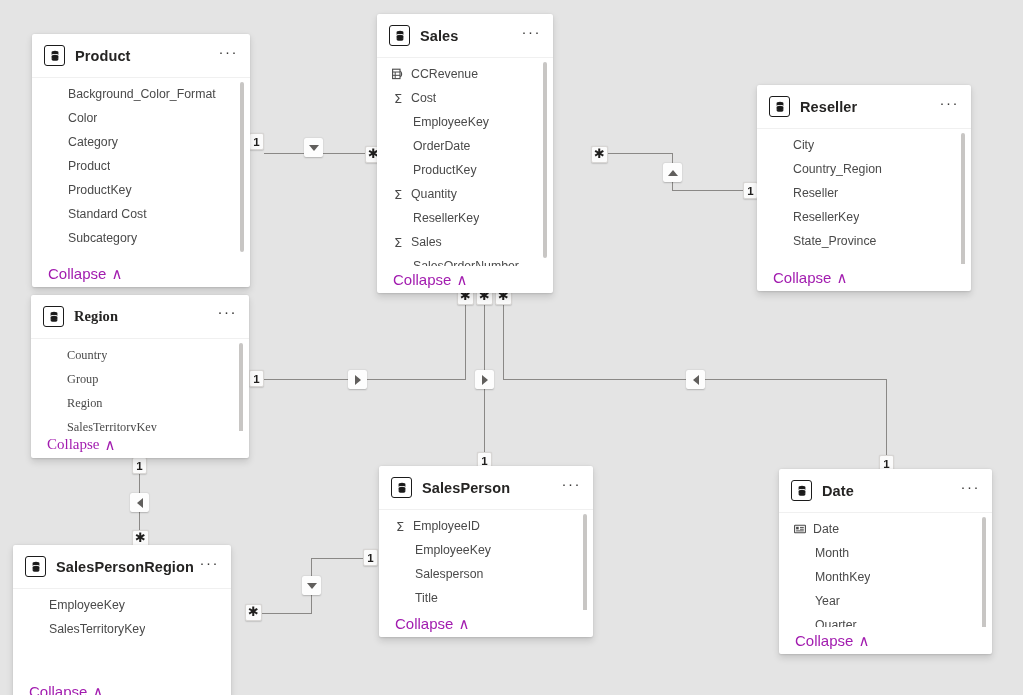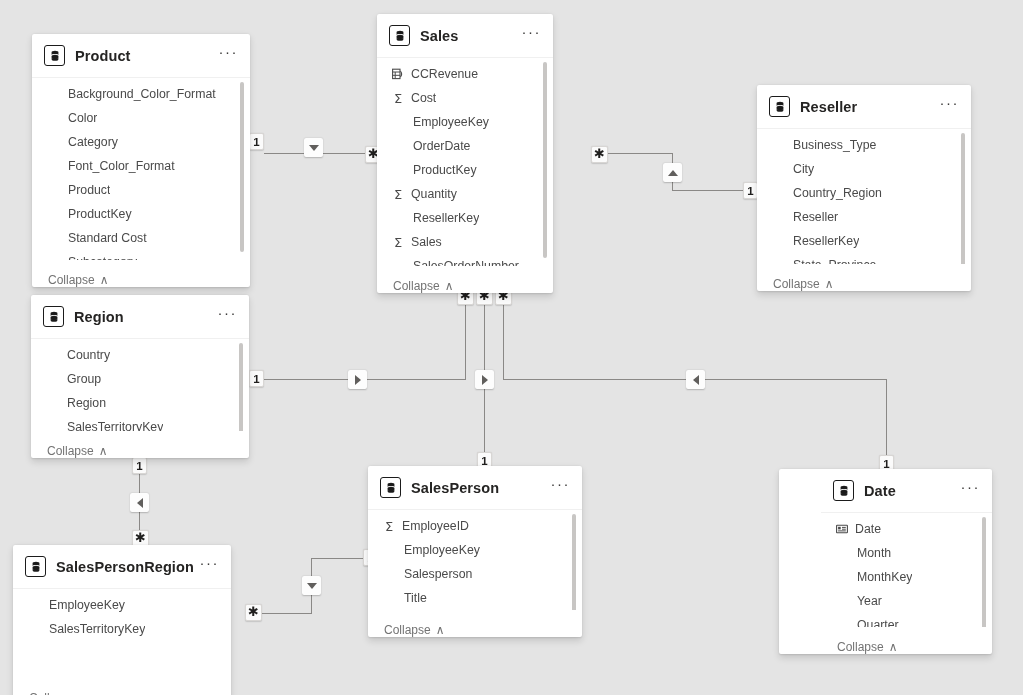--- a/index.html
+++ b/index.html
@@ -106,24 +106,24 @@
     top: 2px;
     right: 6px;
     width: 4px;
     border-radius: 2px;
     background: #c8c6c4;
   }
   .tbl-foot {
     flex: 0 0 auto;
     height: 27px;
     display: flex;
-    align-items: flex-end;
+    align-items: center;
     padding-left: 16px;
-    font-size: 12px;
-    color: #737373;
+    font-size: 15px;
+    color: #a21caf;
     cursor: pointer;
     user-select: none;
   }
   .tbl-foot .chev {
     margin-left: 5px;
     display: inline-block;
   }
 
   
   .rel-line {
@@ -274,23 +274,20 @@
         </div>
         <div class="tbl-body">
           <div class="fld indent">
             <span class="fname">Background_Color_Format</span>
           </div>
           <div class="fld indent">
             <span class="fname">Color</span>
           </div>
           <div class="fld indent">
             <span class="fname">Category</span>
-          </div>
-          <div class="fld indent">
-            <span class="fname">Font_Color_Format</span>
           </div>
           <div class="fld indent">
             <span class="fname">Product</span>
           </div>
           <div class="fld indent">
             <span class="fname">ProductKey</span>
           </div>
           <div class="fld indent">
             <span class="fname">Standard Cost</span>
           </div>
@@ -376,23 +373,20 @@
               <ellipse cx="6" cy="6.2" rx="3.4" ry="1.5" fill="#1b1b1b"></ellipse>
               <rect x="2.6" y="6.5" width="6.8" height="2.2" fill="#1b1b1b"></rect>
               <ellipse cx="6" cy="9.2" rx="3.4" ry="1.5" fill="#1b1b1b"></ellipse>
             </svg>
           </span>
           <span class="tbl-title">Reseller</span>
           <span class="tbl-ellipsis">···</span>
         </div>
         <div class="tbl-body">
           <div class="fld indent">
-            <span class="fname">Business_Type</span>
-          </div>
-          <div class="fld indent">
             <span class="fname">City</span>
           </div>
           <div class="fld indent">
             <span class="fname">Country_Region</span>
           </div>
           <div class="fld indent">
             <span class="fname">Reseller</span>
           </div>
           <div class="fld indent">
             <span class="fname">ResellerKey</span>
@@ -400,21 +394,21 @@
           <div class="fld indent">
             <span class="fname">State_Province</span>
           </div>
           <div class="vscroll" style="top: 4px; height: 150px;"></div>
         </div>
         <div class="tbl-foot">
           <span>Collapse</span>
           <span class="chev">∧</span>
         </div>
       </div>
-      <div class="tbl" style="left: 31px; top: 295px; width: 218px; height: 163px;">
+      <div class="tbl" style="left: 31px; top: 295px; width: 218px; height: 163px; font-family: Liberation Serif, serif;">
         <div class="tbl-head">
           <span class="tbl-icon">
             <svg width="12" height="12" viewBox="0 0 12 12">
               <ellipse cx="6" cy="2.3" rx="3.4" ry="1.5" fill="#1b1b1b"></ellipse>
               <rect x="2.6" y="2.6" width="6.8" height="2.2" fill="#1b1b1b"></rect>
               <ellipse cx="6" cy="5.4" rx="3.4" ry="1.4" fill="#ffffff"></ellipse>
               <ellipse cx="6" cy="6.2" rx="3.4" ry="1.5" fill="#1b1b1b"></ellipse>
               <rect x="2.6" y="6.5" width="6.8" height="2.2" fill="#1b1b1b"></rect>
               <ellipse cx="6" cy="9.2" rx="3.4" ry="1.5" fill="#1b1b1b"></ellipse>
             </svg>
@@ -435,21 +429,21 @@
           <div class="fld indent">
             <span class="fname">SalesTerritoryKey</span>
           </div>
           <div class="vscroll" style="top: 4px; height: 103px;"></div>
         </div>
         <div class="tbl-foot">
           <span>Collapse</span>
           <span class="chev">∧</span>
         </div>
       </div>
-      <div class="tbl" style="left: 368px; top: 466px; width: 214px; height: 171px;">
+      <div class="tbl" style="left: 379px; top: 466px; width: 214px; height: 171px;">
         <div class="tbl-head">
           <span class="tbl-icon">
             <svg width="12" height="12" viewBox="0 0 12 12">
               <ellipse cx="6" cy="2.3" rx="3.4" ry="1.5" fill="#1b1b1b"></ellipse>
               <rect x="2.6" y="2.6" width="6.8" height="2.2" fill="#1b1b1b"></rect>
               <ellipse cx="6" cy="5.4" rx="3.4" ry="1.4" fill="#ffffff"></ellipse>
               <ellipse cx="6" cy="6.2" rx="3.4" ry="1.5" fill="#1b1b1b"></ellipse>
               <rect x="2.6" y="6.5" width="6.8" height="2.2" fill="#1b1b1b"></rect>
               <ellipse cx="6" cy="9.2" rx="3.4" ry="1.5" fill="#1b1b1b"></ellipse>
             </svg>
@@ -471,21 +465,21 @@
           <div class="fld indent">
             <span class="fname">Title</span>
           </div>
           <div class="vscroll" style="top: 4px; height: 122px;"></div>
         </div>
         <div class="tbl-foot">
           <span>Collapse</span>
           <span class="chev">∧</span>
         </div>
       </div>
-      <div class="tbl" style="left: 779px; top: 469px; width: 213px; height: 185px; padding-left: 42px;">
+      <div class="tbl" style="left: 779px; top: 469px; width: 213px; height: 185px;">
         <div class="tbl-head">
           <span class="tbl-icon">
             <svg width="12" height="12" viewBox="0 0 12 12">
               <ellipse cx="6" cy="2.3" rx="3.4" ry="1.5" fill="#1b1b1b"></ellipse>
               <rect x="2.6" y="2.6" width="6.8" height="2.2" fill="#1b1b1b"></rect>
               <ellipse cx="6" cy="5.4" rx="3.4" ry="1.4" fill="#ffffff"></ellipse>
               <ellipse cx="6" cy="6.2" rx="3.4" ry="1.5" fill="#1b1b1b"></ellipse>
               <rect x="2.6" y="6.5" width="6.8" height="2.2" fill="#1b1b1b"></rect>
               <ellipse cx="6" cy="9.2" rx="3.4" ry="1.5" fill="#1b1b1b"></ellipse>
             </svg>

